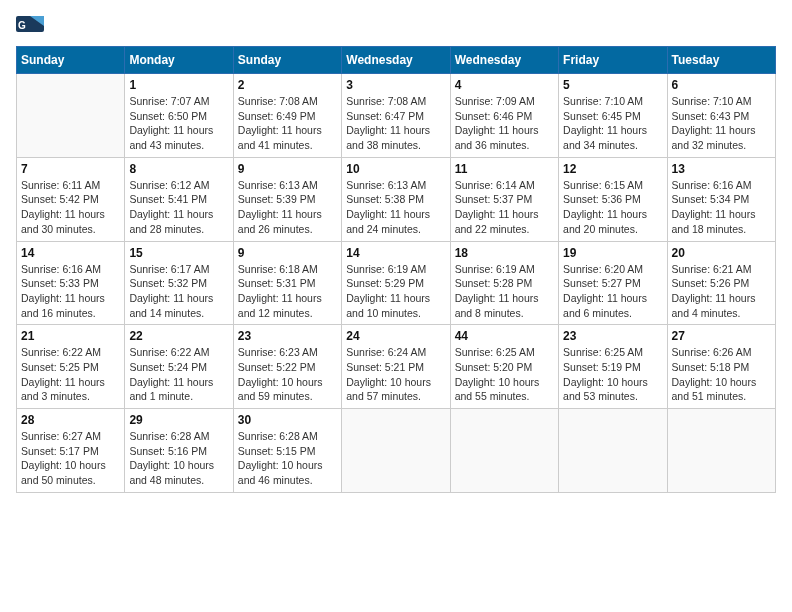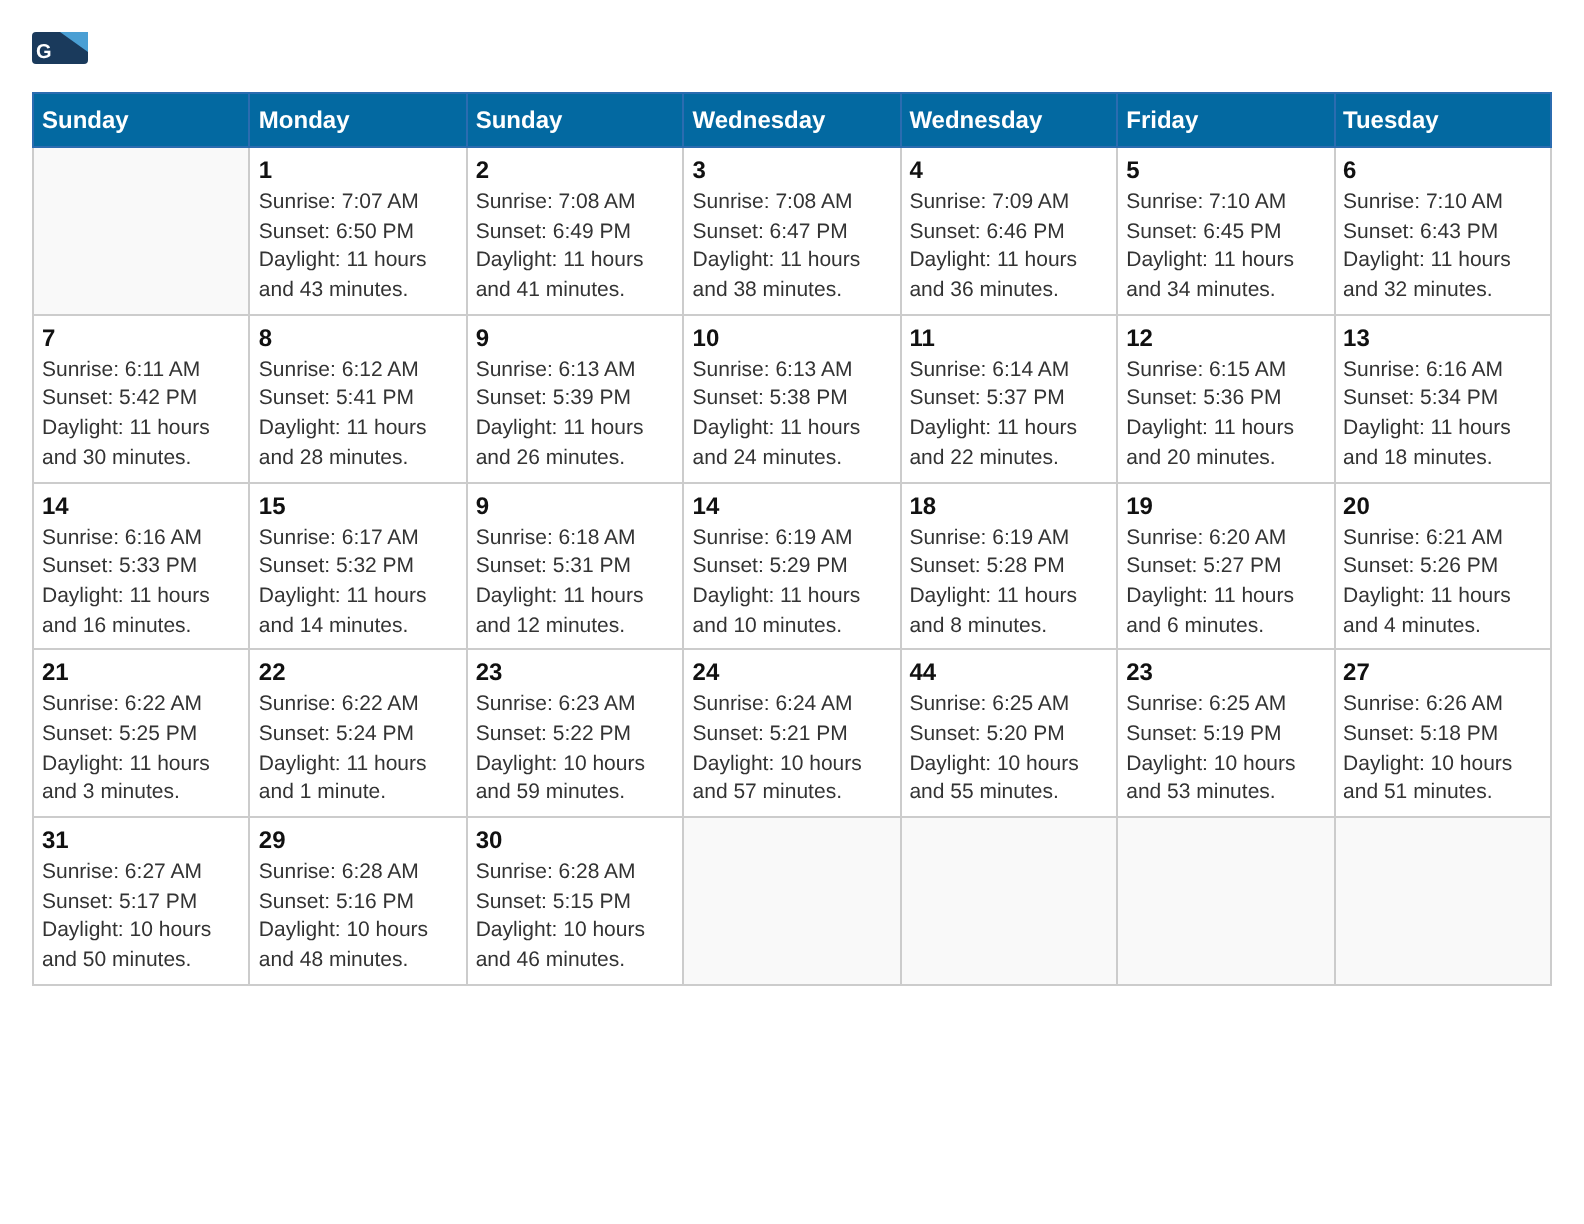--- a/index.html
+++ b/index.html
@@ -220,21 +220,21 @@
           <div class="day-number">23</div>
           <div class="day-info">Sunrise: 6:25 AM<br>Sunset: 5:19 PM<br>Daylight: 10 hours<br>and 53 minutes.</div>
         </td>
         <td>
           <div class="day-number">27</div>
           <div class="day-info">Sunrise: 6:26 AM<br>Sunset: 5:18 PM<br>Daylight: 10 hours<br>and 51 minutes.</div>
         </td>
       </tr>
       <tr>
         <td>
-          <div class="day-number">31</div>
+          <div class="day-number">28</div>
           <div class="day-info">Sunrise: 6:27 AM<br>Sunset: 5:17 PM<br>Daylight: 10 hours<br>and 50 minutes.</div>
         </td>
         <td>
           <div class="day-number">29</div>
           <div class="day-info">Sunrise: 6:28 AM<br>Sunset: 5:16 PM<br>Daylight: 10 hours<br>and 48 minutes.</div>
         </td>
         <td>
           <div class="day-number">30</div>
           <div class="day-info">Sunrise: 6:28 AM<br>Sunset: 5:15 PM<br>Daylight: 10 hours<br>and 46 minutes.</div>
         </td>

